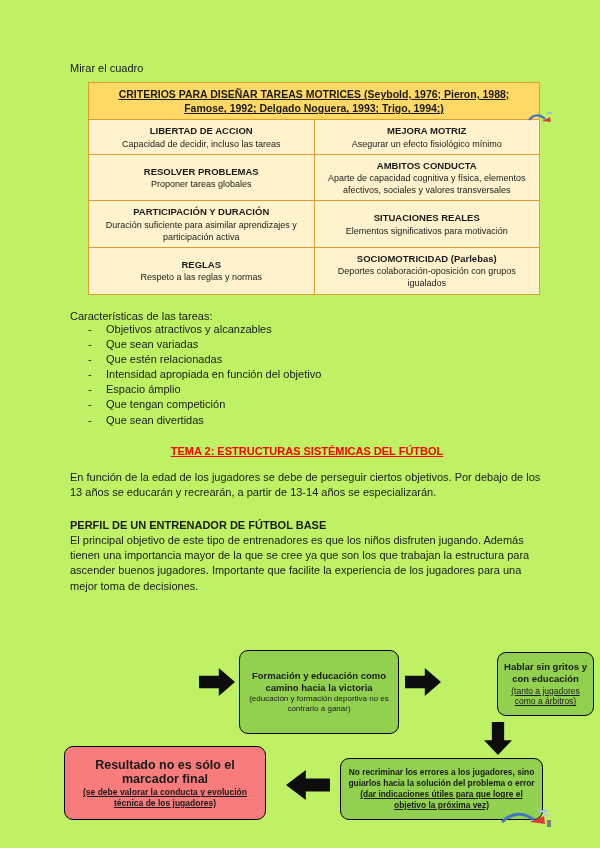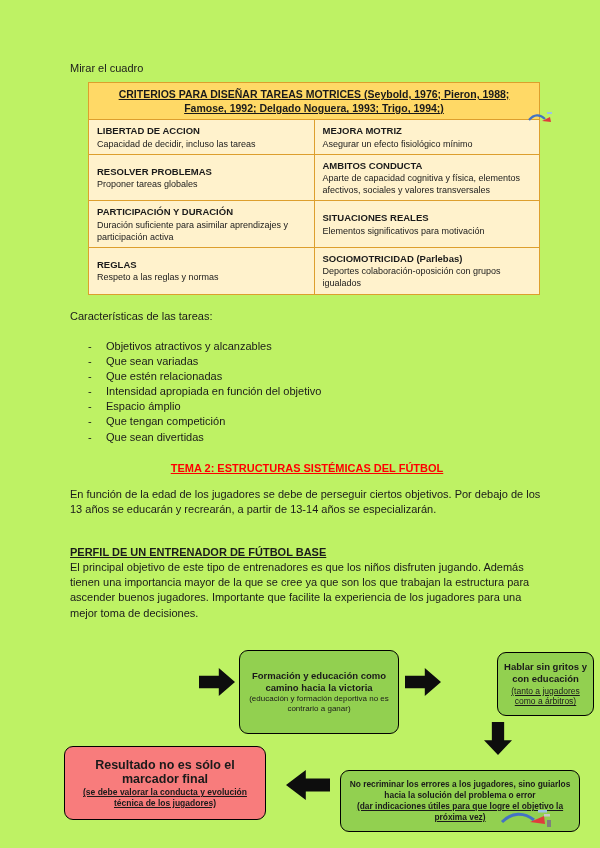--- a/index.html
+++ b/index.html
@@ -8,34 +8,34 @@
   .page { position:relative; width:600px; height:848px; background:#bef264; overflow:hidden; }
   .content { padding:62px 56px 0 70px; }
 
   .note { font-size:11px; margin-bottom:8px; }
 
   
   table.criteria { border-collapse:collapse; width:452px; margin-left:18px; }
   table.criteria td, table.criteria th { border:1px solid #dd9f2d; }
   .tbl-header { background:#ffd966; text-align:center; padding:4px 14px; font-size:10.5px; font-weight:bold; line-height:1.35; }
   .tbl-header span { text-decoration:underline; }
-  td.cell { background:#fff2cc; text-align:left; padding:4px 8px; vertical-align:middle; width:50%; }
+  td.cell { background:#fff2cc; text-align:center; padding:4px 8px; vertical-align:middle; width:50%; }
   .cell-title { font-weight:bold; font-size:9.5px; line-height:1.4; }
   .cell-desc { font-size:9px; line-height:1.35; }
 
   
   .char-heading { font-size:11px; margin-top:15px; }
-  ul.char-list { list-style:none; margin-top:17px; }
+  ul.char-list { list-style:none; margin-top:0; }
   ul.char-list li { font-size:11px; line-height:1.38; padding-left:36px; position:relative; }
   ul.char-list li::before { content:"-"; position:absolute; left:18px; }
 
   
   .tema2 { margin-top:17px; text-align:center; color:#ff0000; font-weight:bold; font-size:11px; text-decoration:underline; }
   .para { margin-top:13px; font-size:11px; line-height:1.38; text-align:left; }
-  .perfil-h { margin-top:29px; font-size:11px; font-weight:bold; text-decoration:underline; }
+  .perfil-h { margin-top:19px; font-size:11px; font-weight:bold; }
   .perfil-p { margin-top:2px; font-size:11px; line-height:1.38; }
 
   
   .flow-box { position:absolute; border:1.6px solid #000; border-radius:9px; display:flex; flex-direction:column; justify-content:center; align-items:center; text-align:center; padding:4px 6px; }
   .green { background:#92d050; }
   .red { background:#f87c7c; }
   .fb-title { font-weight:bold; font-size:9.5px; line-height:1.25; }
   .fb-sub { font-size:8.5px; line-height:1.25; margin-top:1px; }
   .u { text-decoration:underline; }
   #box2 .fb-sub { font-size:8px; }
@@ -136,21 +136,21 @@
 
   <div class="arrow ar-right" style="left:405px; top:668px; width:36px; height:28px;"></div>
 
   <div id="box3" class="flow-box green" style="left:449px; top:652px; width:97px; height:64px;margin-left:48px;">
     <div class="fb-title">Hablar sin gritos y con educación</div>
     <div class="fb-sub u">(tanto a jugadores como a árbitros)</div>
   </div>
 
   <div class="arrow ar-down" style="left:484px; top:722px; width:28px; height:33px;"></div>
 
-  <div id="box4" class="flow-box green" style="left:340px; top:758px; width:240px; height:62px;margin-top:12px;">
+  <div id="box4" class="flow-box green" style="left:340px; top:758px; width:203px; height:62px;">
     <div class="fb-text">No recriminar los errores a los jugadores, sino guiarlos hacia la solución del problema o error</div>
     <div class="fb-text u">(dar indicaciones útiles para que logre el objetivo la próxima vez)</div>
   </div>
 
   <div class="arrow ar-left" style="left:286px; top:770px; width:44px; height:30px;"></div>
 
   <div id="box5" class="flow-box red" style="left:64px; top:746px; width:202px; height:74px;">
     <div class="fb-title">Resultado no es sólo el marcador final</div>
     <div class="fb-sub u">(se debe valorar la conducta y evolución técnica de los jugadores)</div>
   </div>

